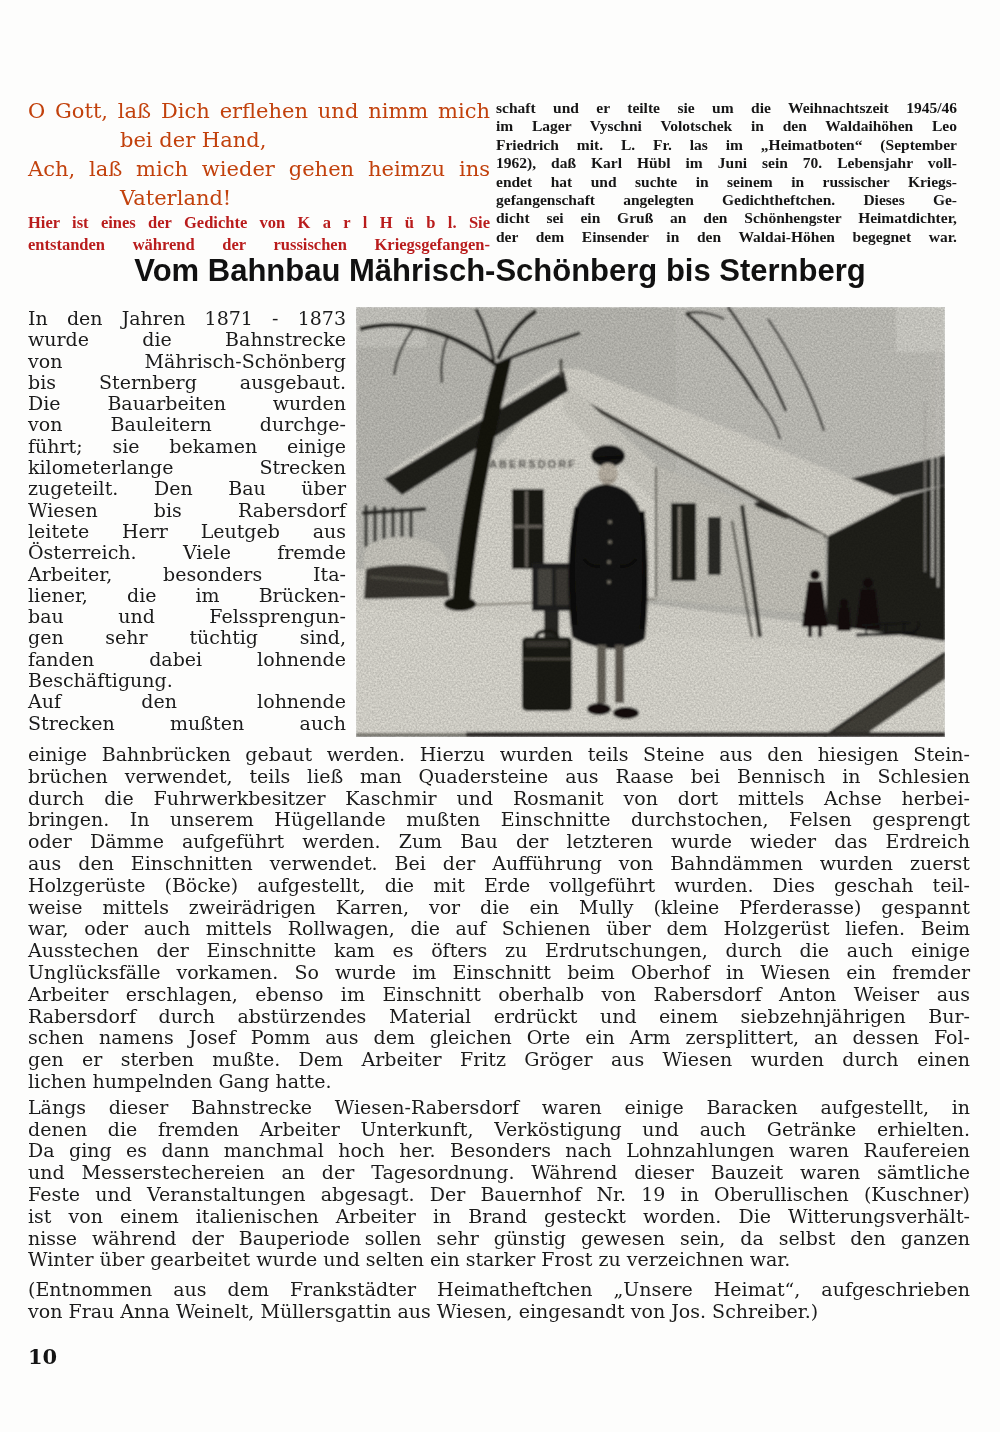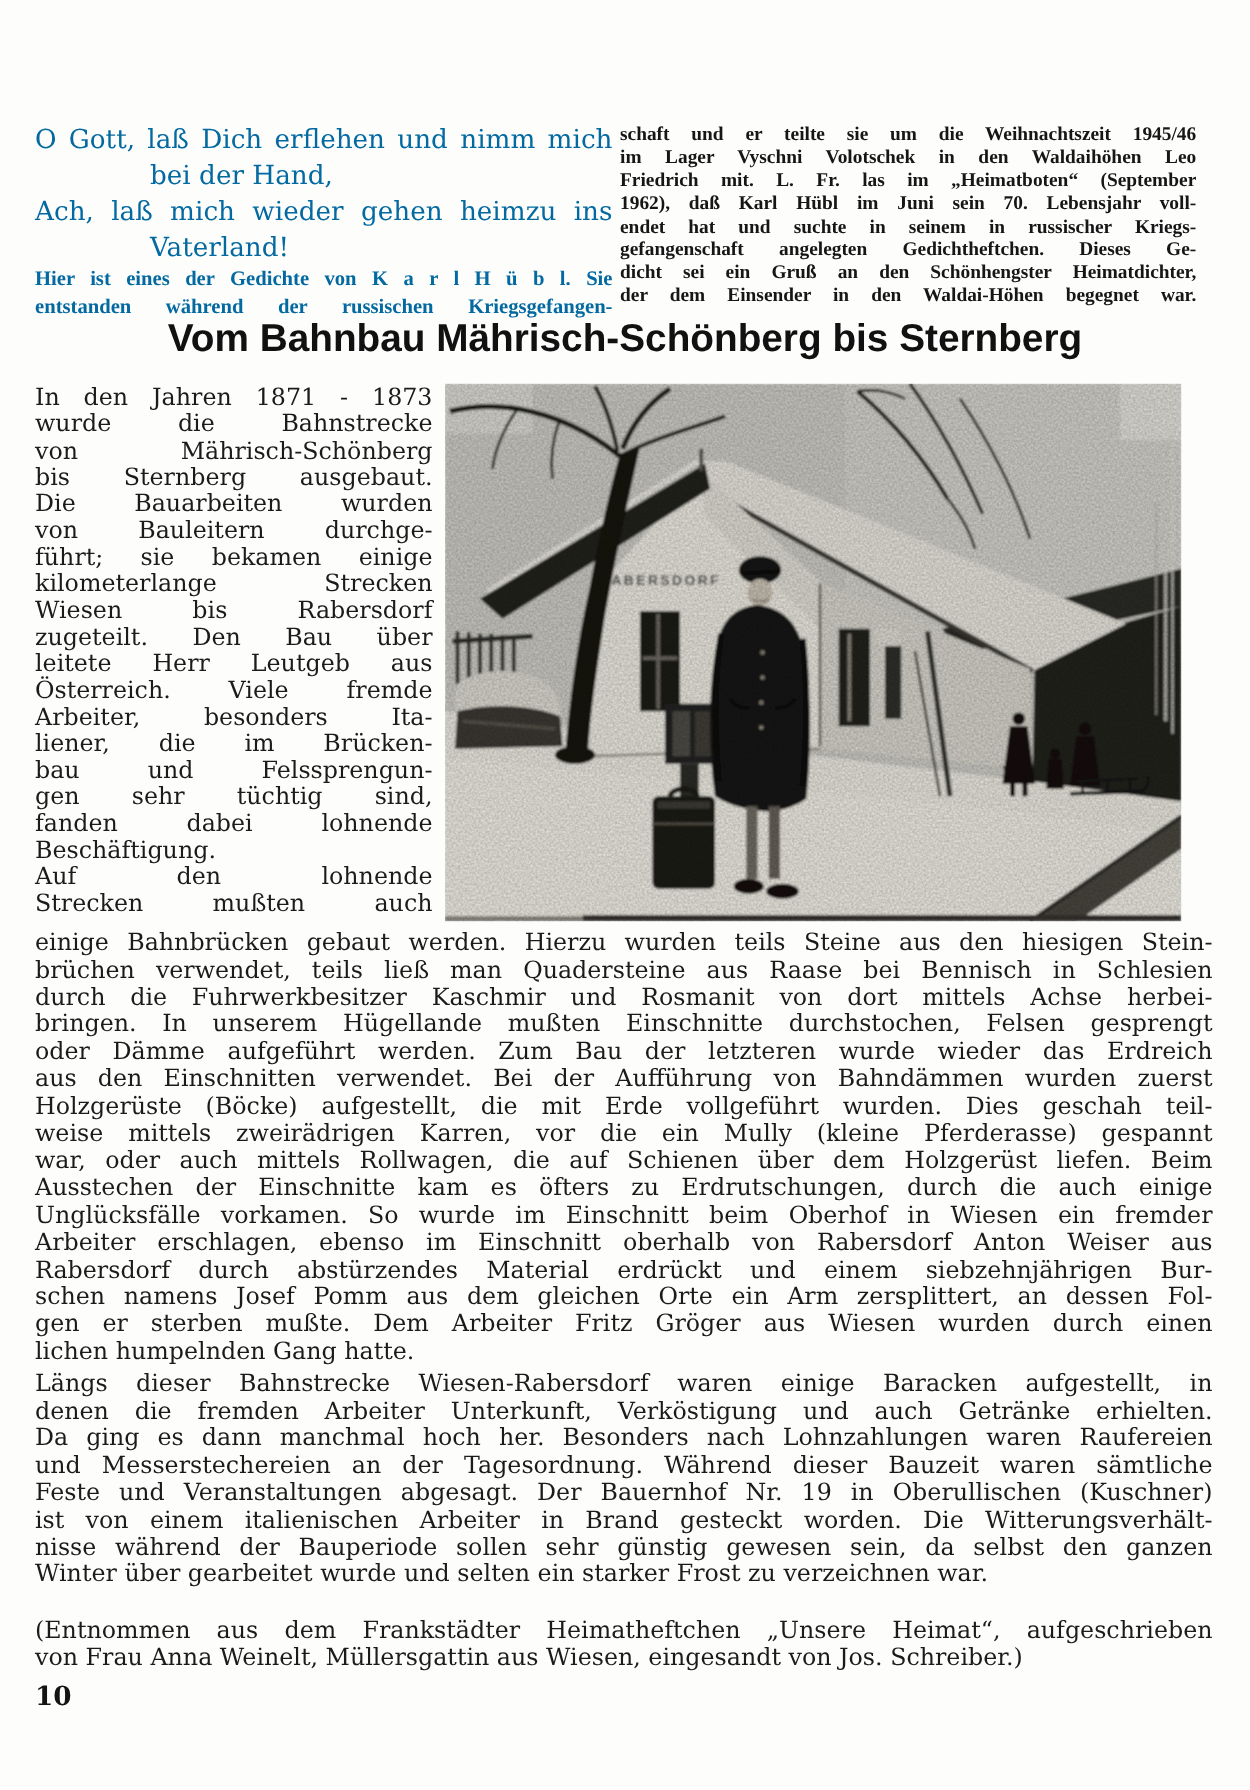--- a/index.html
+++ b/index.html
@@ -7,26 +7,26 @@
     position:relative; width:1000px; height:1432px;
     background:#fdfdfc; color:#1b1b1b;
     font-family:"DejaVu Serif", serif; overflow:hidden;
   }
   .tline { text-align:justify; text-align-last:justify; }
   .tline.flush { text-align-last:left; }
   .tline.hang { padding-left:92px; box-sizing:border-box; }
 
   .poem {
     position:absolute; left:28px; top:97px; width:462px;
-    font-size:21px; line-height:29px; color:#0369a1;
+    font-size:21px; line-height:29px; color:#c2410c;
   }
   .poem-note {
     position:absolute; left:28px; top:212px; width:462px;
     font-family:"Liberation Serif", serif; font-weight:bold;
-    font-size:16.5px; line-height:21.5px; color:#0369a1;
+    font-size:16.5px; line-height:21.5px; color:#b91c1c;
   }
   .intro-right {
     position:absolute; left:496px; top:99px; width:461px;
     font-family:"Liberation Serif", serif; font-weight:bold;
     font-size:15.5px; line-height:18.4px; color:#161616;
   }
   .headline {
     position:absolute; left:0; top:253px; width:1000px; margin:0;
     text-align:center; font-family:"Liberation Sans", sans-serif;
     font-weight:bold; font-size:31px; letter-spacing:0px; color:#111111;
@@ -35,21 +35,21 @@
     position:absolute; left:28px; top:308px; width:318px;
     font-size:19px; line-height:21.3px;
   }
   .photo { position:absolute; left:356px; top:307px; width:589px; height:430px; margin:0; }
   .photo svg { display:block; }
   .body-text {
     position:absolute; left:28px; top:744px; width:942px;
     font-size:19px; line-height:21.8px;
   }
   .body-text .para2 { margin-top:4px; }
-  .body-text .para3 { margin-top:23px; }
+  .body-text .para3 { margin-top:8px; }
   .page-number {
     position:absolute; left:28px; top:1344px;
     font-size:21px; font-weight:bold; color:#141414;
   }
 </style>
 </head>
 <body>
 
 <div class="page">
 
@@ -85,22 +85,22 @@
   <div class="left-col">
     <div>
         <div class="tline">In den Jahren 1871 - 1873</div>
         <div class="tline">wurde die Bahnstrecke</div>
         <div class="tline">von Mährisch-Schönberg</div>
         <div class="tline">bis Sternberg ausgebaut.</div>
         <div class="tline">Die Bauarbeiten wurden</div>
         <div class="tline">von Bauleitern durchge-</div>
         <div class="tline">führt; sie bekamen einige</div>
         <div class="tline">kilometerlange Strecken</div>
+        <div class="tline">zugeteilt. Den Bau über</div>
         <div class="tline">Wiesen bis Rabersdorf</div>
-        <div class="tline">zugeteilt. Den Bau über</div>
         <div class="tline">leitete Herr Leutgeb aus</div>
         <div class="tline">Österreich. Viele fremde</div>
         <div class="tline">Arbeiter, besonders Ita-</div>
         <div class="tline">liener, die im Brücken-</div>
         <div class="tline">bau und Felssprengun-</div>
         <div class="tline">gen sehr tüchtig sind,</div>
         <div class="tline">fanden dabei lohnende</div>
         <div class="tline flush">Beschäftigung.</div>
       </div>
     <div>

